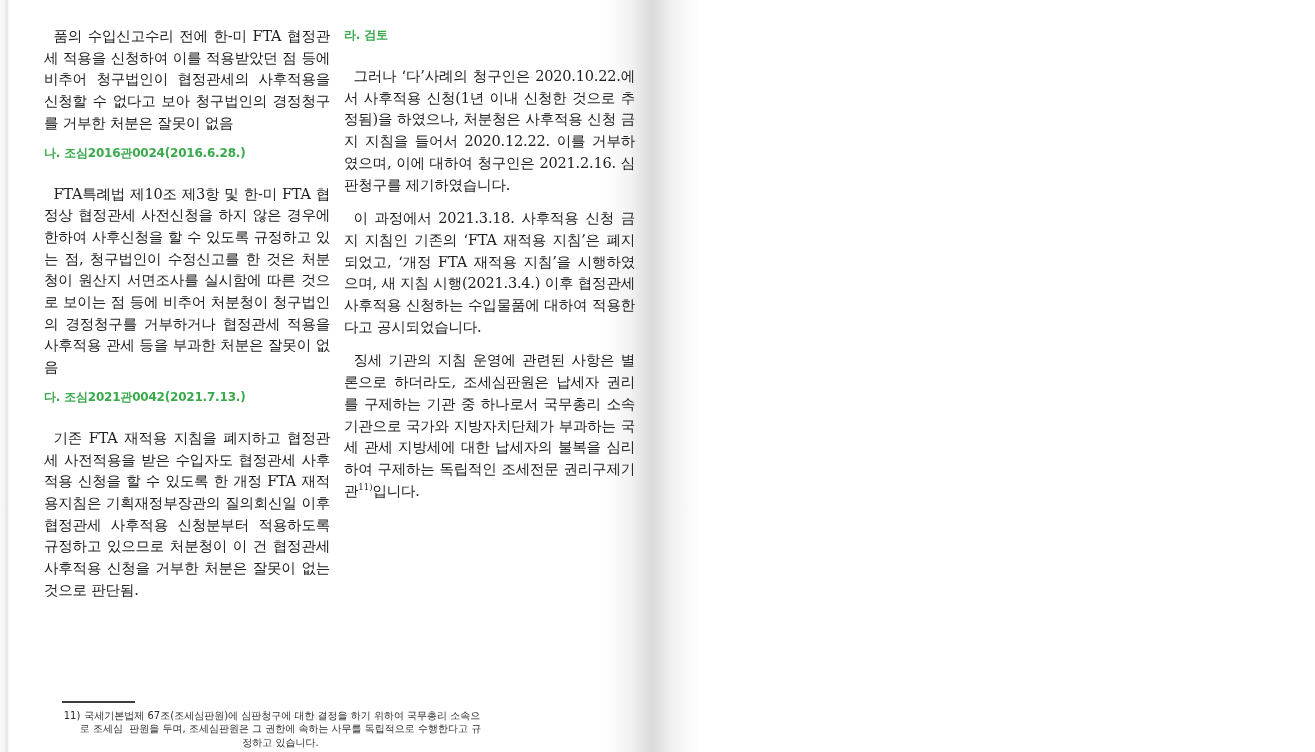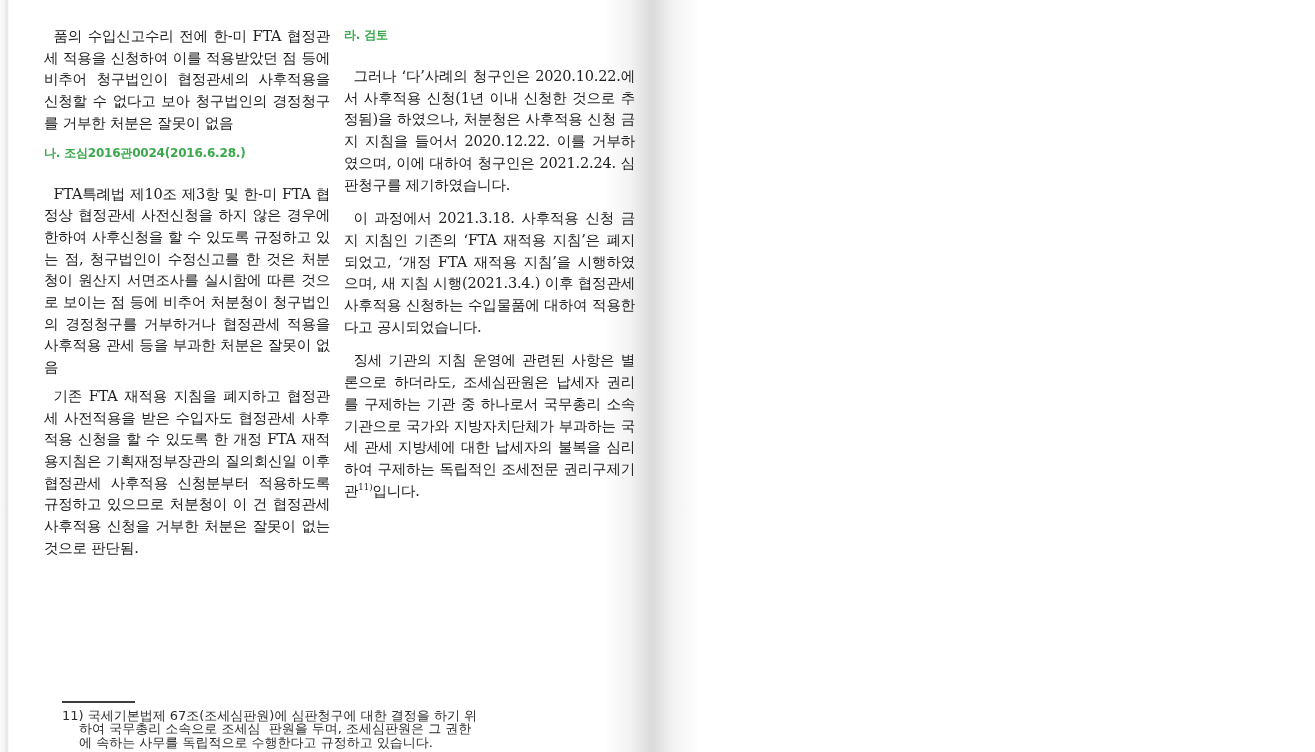--- a/index.html
+++ b/index.html
@@ -30,44 +30,45 @@
 
   h3.h-green{font-family:"DejaVu Sans","Liberation Sans",sans-serif;
              font-weight:bold;font-size:12px;line-height:18px;
              color:var(--heading-green,#3aa94c);margin:9px 0 22px;text-indent:0;text-align:left;}
 
   sup.fn-ref{font-size:8.5px;line-height:0;vertical-align:super;letter-spacing:0;}
 
   
   .footnote{position:absolute;left:62px;top:701px;width:420px;
             font-family:"DejaVu Sans","Liberation Sans",sans-serif;
-            font-size:13px;line-height:13.4px;color:#2b2b2b;text-align:left;}
+            font-size:10px;line-height:13.4px;color:#2b2b2b;text-align:center;}
   .footnote-rule{width:73px;height:2px;background:#3d3d3d;margin:0 0 6px 0;}
   .footnote-body{padding-left:17px;text-indent:-17px;}
   .fn-marker{margin-right:4px;}
   .fn-text{white-space:pre-wrap;}
 </style>
 </head>
 <body>
 
 <div class="spread">
   <div class="edge-left"></div>
   <div class="gutter"></div>
 
   <section class="page page-left">
     <div class="col col1">
       <p class="para first">품의 수입신고수리 전에 한-미 FTA 협정관세 적용을 신청하여 이를 적용받았던 점 등에 비추어 청구법인이 협정관세의 사후적용을 신청할 수 없다고 보아 청구법인의 경정청구를 거부한 처분은 잘못이 없음</p>
       <h3 class="h-green">나. 조심2016관0024(2016.6.28.)</h3>
       <p class="para">FTA특례법 제10조 제3항 및 한-미 FTA 협정상 협정관세 사전신청을 하지 않은 경우에 한하여 사후신청을 할 수 있도록 규정하고 있는 점, 청구법인이 수정신고를 한 것은 처분청이 원산지 서면조사를 실시함에 따른 것으로 보이는 점 등에 비추어 처분청이 청구법인의 경정청구를 거부하거나 협정관세 적용을 사후적용 관세 등을 부과한 처분은 잘못이 없음</p>
+      <h3 class="h-green">다. 조심2021관0042(2021.7.13.)</h3>
       <p class="para flush">기존 FTA 재적용 지침을 폐지하고 협정관세 사전적용을 받은 수입자도 협정관세 사후적용 신청을 할 수 있도록 한 개정 FTA 재적용지침은 기획재정부장관의 질의회신일 이후 협정관세 사후적용 신청분부터 적용하도록 규정하고 있으므로 처분청이 이 건 협정관세 사후적용 신청을 거부한 처분은 잘못이 없는 것으로 판단됨.</p>
     </div>
 
     <div class="col col2">
       <h3 class="h-green first">라. 검토</h3>
-      <p class="para">그러나 ‘다’사례의 청구인은 2020.10.22.에서 사후적용 신청(1년 이내 신청한 것으로 추정됨)을 하였으나, 처분청은 사후적용 신청 금지 지침을 들어서 2020.12.22. 이를 거부하였으며, 이에 대하여 청구인은 2021.2.24. 심판청구를 제기하였습니다.</p>
+      <p class="para">그러나 ‘다’사례의 청구인은 2020.10.22.에서 사후적용 신청(1년 이내 신청한 것으로 추정됨)을 하였으나, 처분청은 사후적용 신청 금지 지침을 들어서 2020.12.22. 이를 거부하였으며, 이에 대하여 청구인은 2021.2.16. 심판청구를 제기하였습니다.</p>
       <p class="para">이 과정에서 2021.3.18. 사후적용 신청 금지 지침인 기존의 ‘FTA 재적용 지침’은 폐지되었고, ‘개정 FTA 재적용 지침’을 시행하였으며, 새 지침 시행(2021.3.4.) 이후 협정관세 사후적용 신청하는 수입물품에 대하여 적용한다고 공시되었습니다.</p>
       <p class="para"><span>징세 기관의 지침 운영에 관련된 사항은 별론으로 하더라도, 조세심판원은 납세자 권리를 구제하는 기관 중 하나로서 국무총리 소속기관으로 국가와 지방자치단체가 부과하는 국세 관세 지방세에 대한 납세자의 불복을 심리하여 구제하는 독립적인 조세전문 권리구제기관</span><sup class="fn-ref">11)</sup><span>입니다.</span></p>
     </div>
 
     <div class="footnote">
       <div class="footnote-rule"></div>
       <div class="footnote-body"><span class="fn-marker">11)</span><span class="fn-text">국세기본법제 67조(조세심판원)에 심판청구에 대한 결정을 하기 위하여 국무총리 소속으로 조세심  판원을 두며, 조세심판원은 그 권한에 속하는 사무를 독립적으로 수행한다고 규정하고 있습니다.</span></div>
     </div>
   </section>
 

